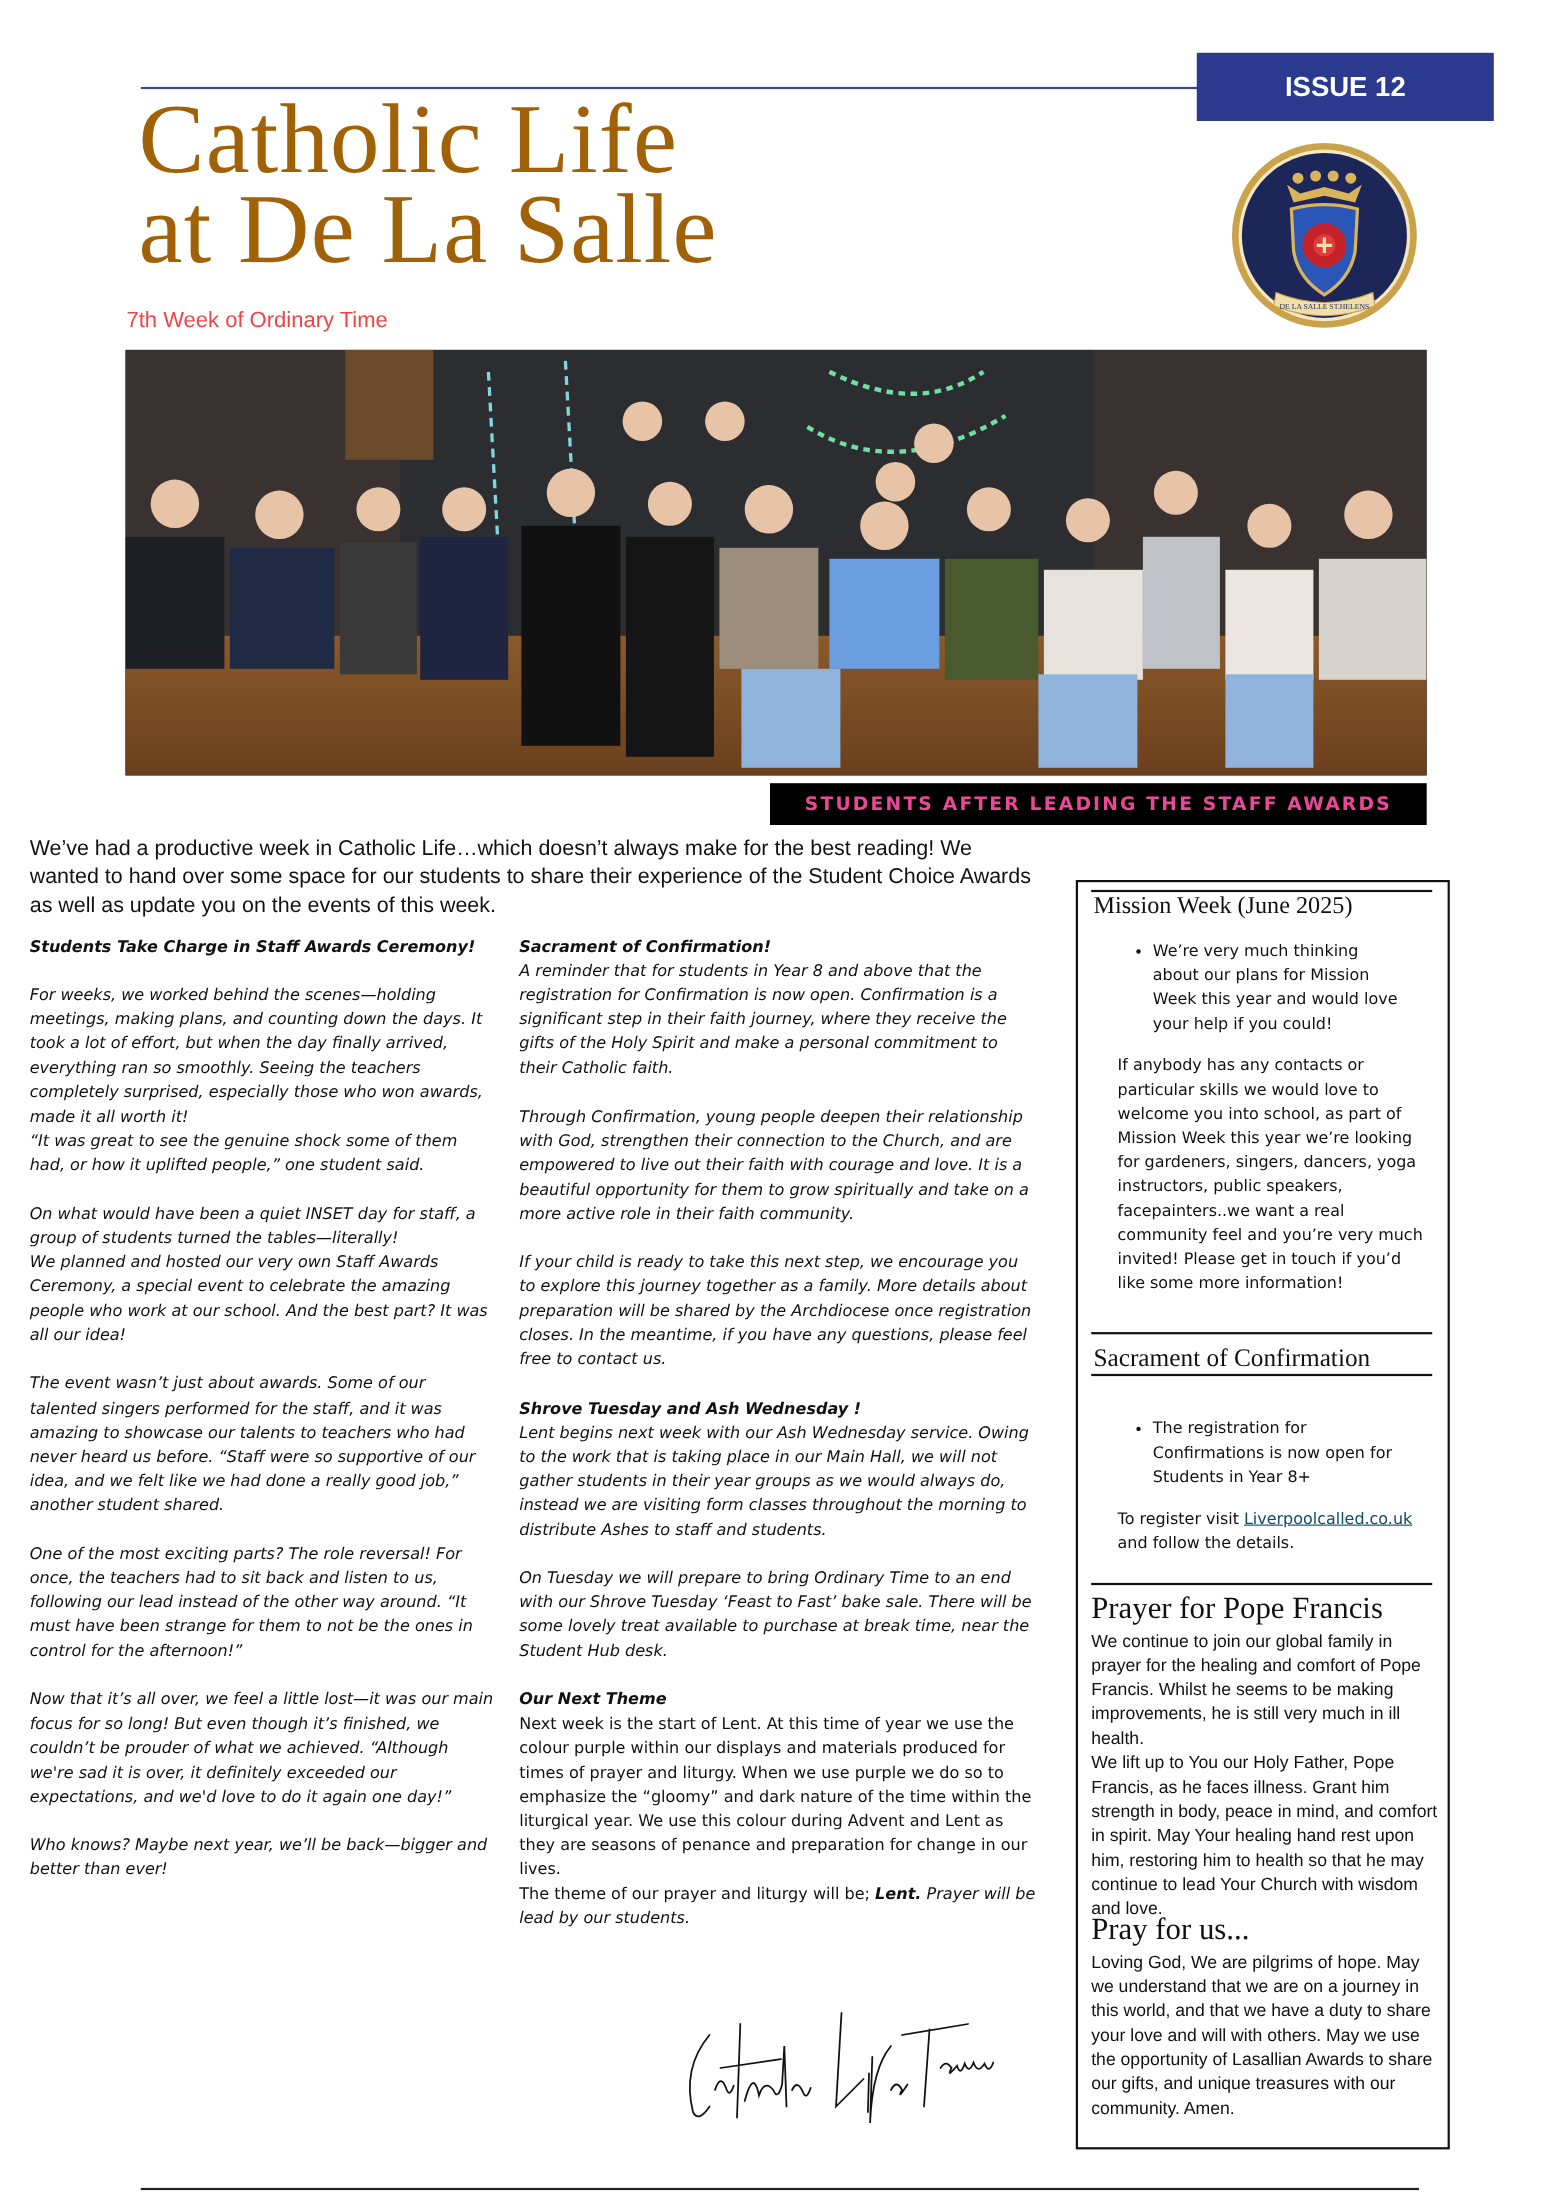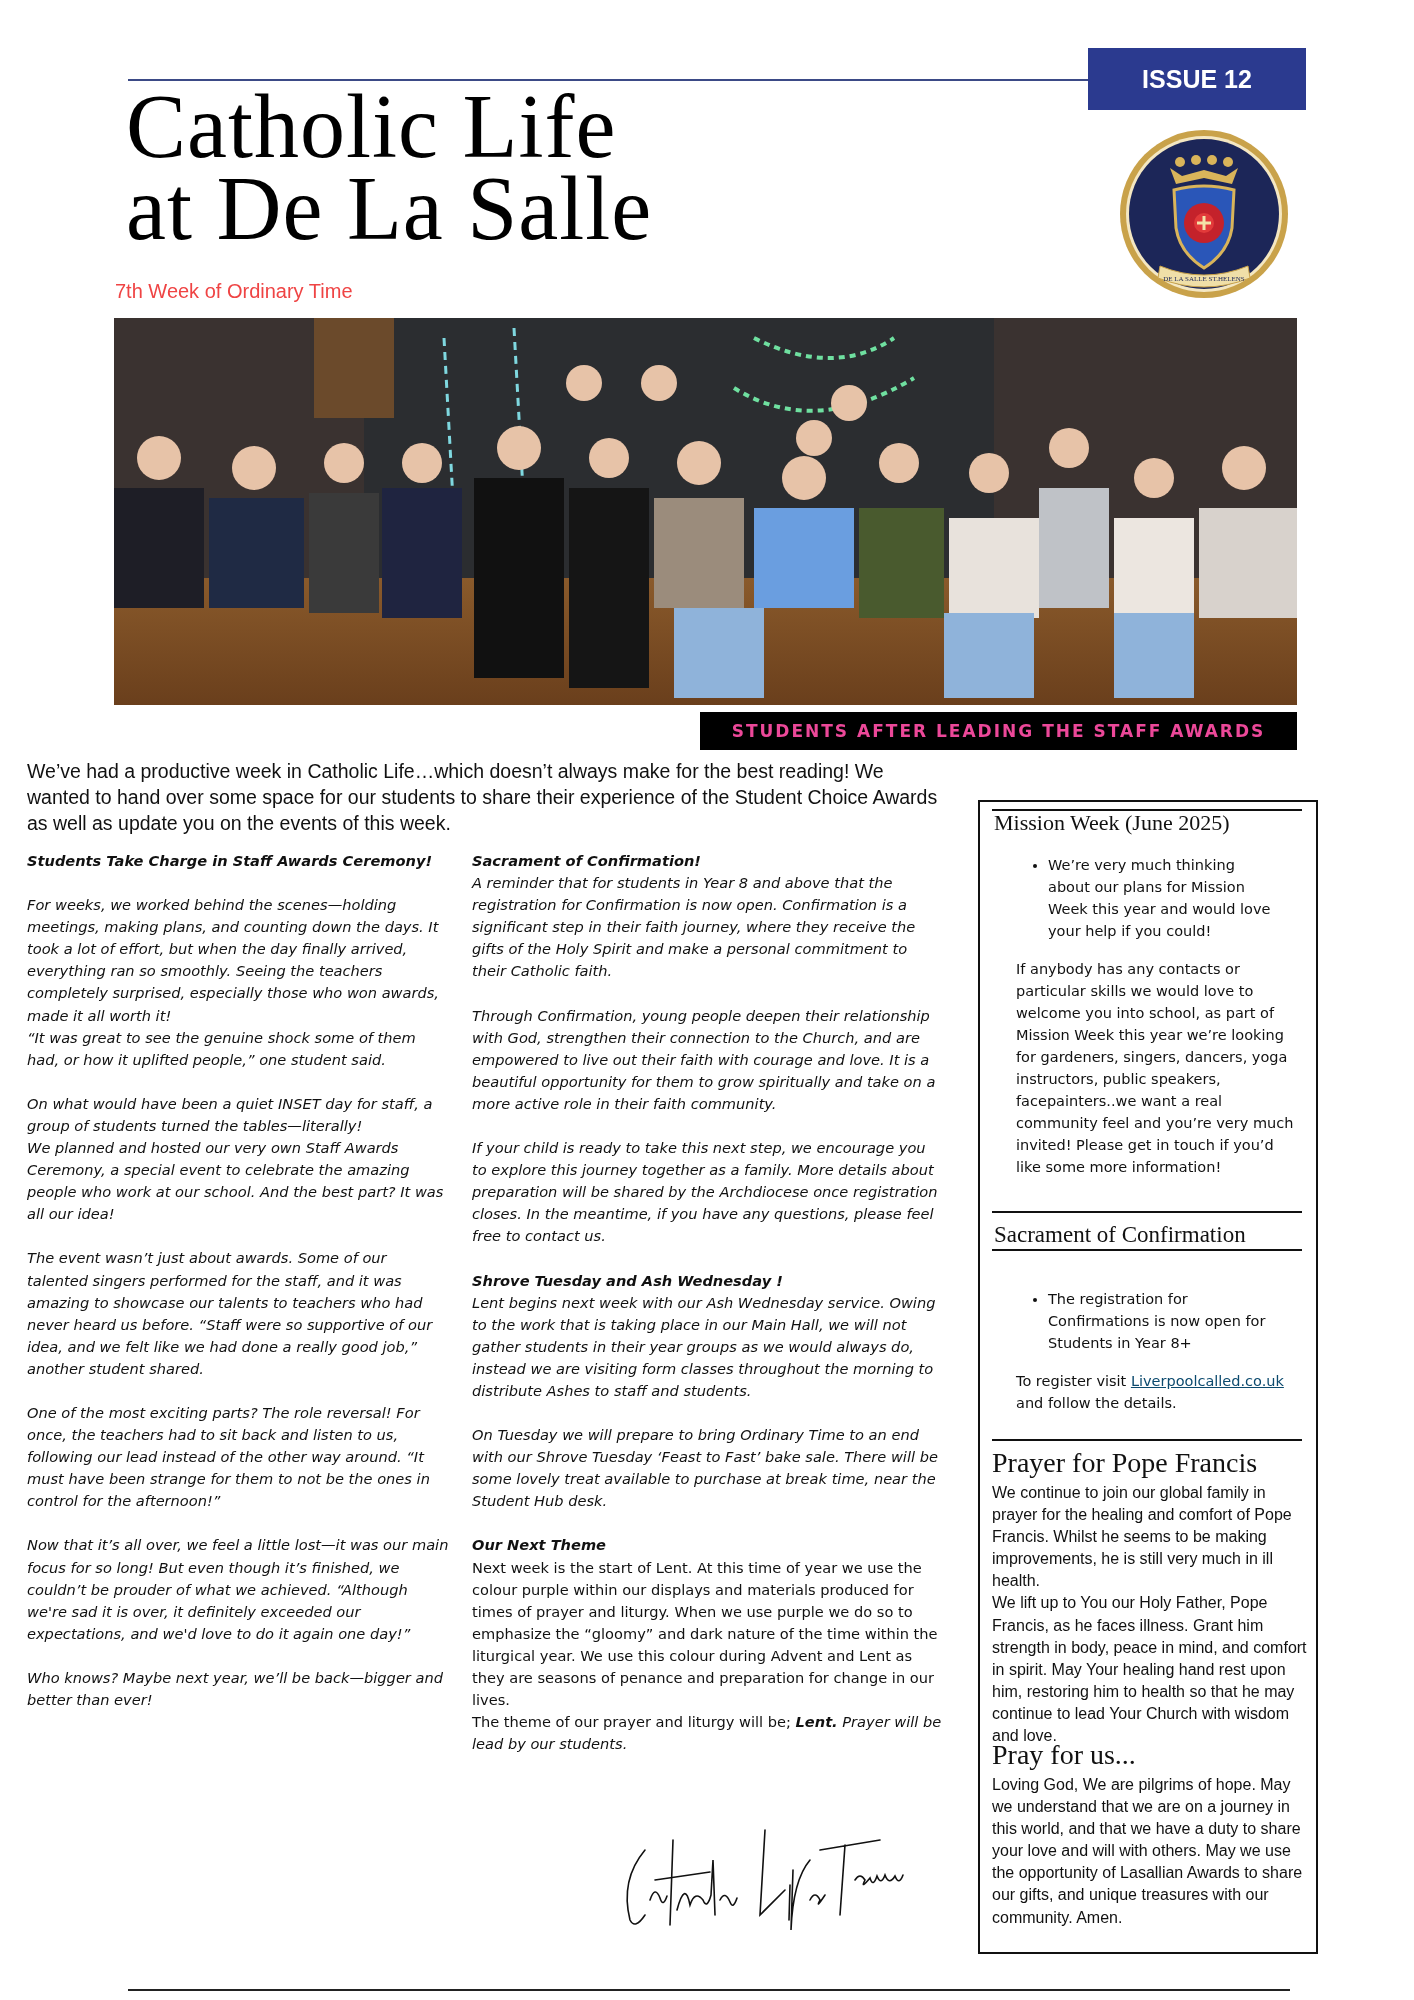--- a/index.html
+++ b/index.html
@@ -1,20 +1,20 @@
 <!DOCTYPE html>
 <html><head>
 <meta charset="utf-8">
 <style>
   html, body { margin:0; padding:0; background:#fff; }
   body { width:1414px; height:2000px; position:relative; overflow:hidden; font-family:"DejaVu Sans", sans-serif; color:#111; }
   .abs { position:absolute; }
   .top-rule { left:128px; top:79px; width:962px; height:2px; background:#3b4a86; }
-  .issue-badge { left:1088px; top:48px; width:218px; height:62px; background:#2b3a8f; color:#fff; font-family:"Liberation Sans", sans-serif; font-weight:bold; font-size:25px; display:flex; align-items:center; justify-content:center; }
-  .title { left:126px; top:86px; font-family:"Liberation Serif", serif; font-size:90px; line-height:82px; color:#000000; letter-spacing:1px; }
+  .issue-badge { left:1088px; top:48px; width:270px; height:62px; background:#2b3a8f; color:#fff; font-family:"Liberation Sans", sans-serif; font-weight:bold; font-size:25px; display:flex; align-items:center; justify-content:center; }
+  .title { left:126px; top:86px; font-family:"Liberation Serif", serif; font-size:90px; line-height:82px; color:#a16207; letter-spacing:1px; }
   .title div { white-space:nowrap; }
   .crest { left:1118px; top:128px; width:172px; height:172px; }
   .subtitle { left:115px; top:280px; font-family:"Liberation Sans", sans-serif; font-size:20px; color:#ef4444; }
   .photo { left:114px; top:318px; width:1183px; height:387px; overflow:hidden; background:#2a2521; }
   .caption { left:700px; top:712px; width:597px; height:38px; background:#000; color:#ec4899; font-family:"DejaVu Sans", sans-serif; font-weight:bold; font-size:17px; letter-spacing:2px; display:flex; align-items:center; justify-content:center; }
   .intro { left:27px; top:758px; width:920px; font-family:"Liberation Sans", sans-serif; font-size:19.5px; line-height:26px; }
   .col { font-family:"DejaVu Sans", sans-serif; font-size:14.6px; line-height:22.1px; font-style:italic; }
   .col p { margin:0 0 22px 0; }
   .col .h { font-weight:bold; margin:0; }
   .col1 { left:27px; top:850px; width:425px; }

